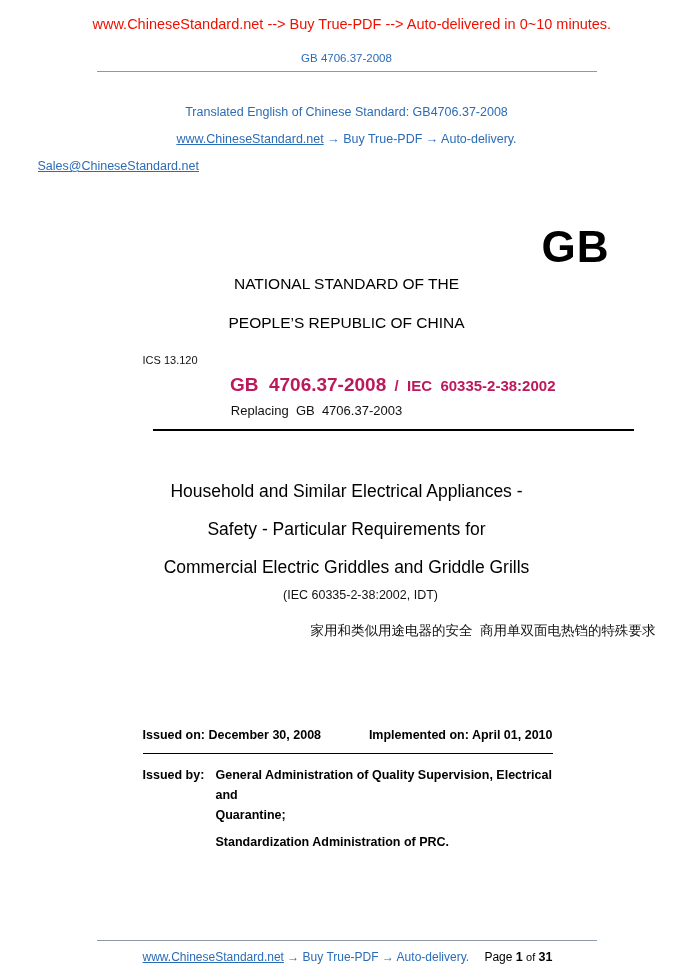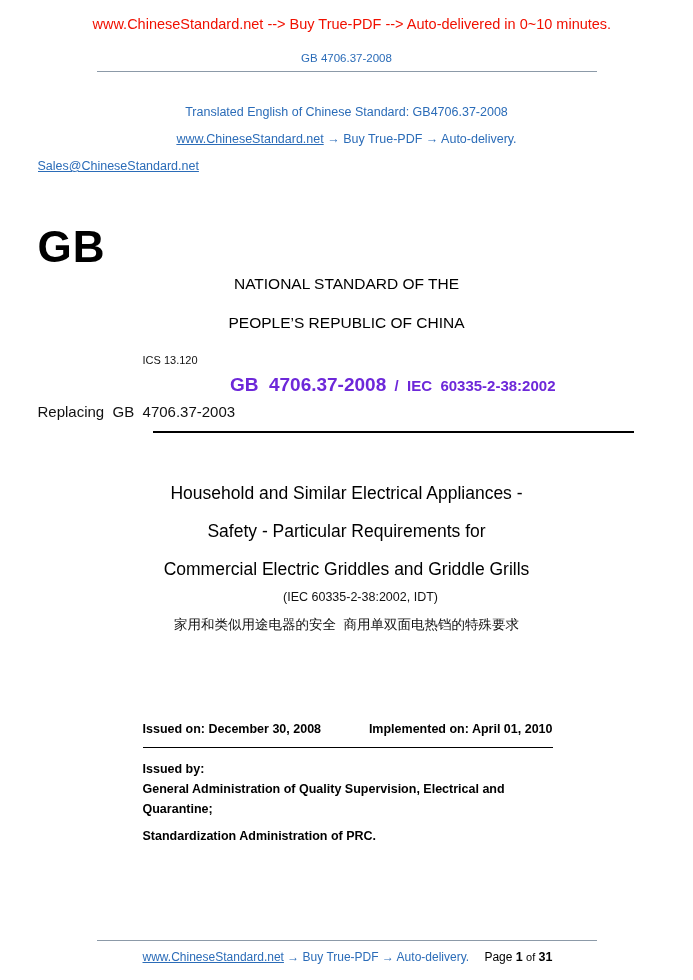--- a/index.html
+++ b/index.html
@@ -11,46 +11,46 @@
   }
   .promo { margin:16px 0 0 55px; color:var(--red,#f01000); font-size:14.5px; }
   .doc-code { text-align:center; color:var(--blue,#2b6cb8); font-size:11.5px; margin-top:20px; }
   .rule { border-top:1px solid #8c9aa8; width:500px; margin:7px auto 0 auto; height:0; }
 
   .translated { text-align:center; color:var(--blue,#2b6cb8); font-size:12.5px; margin-top:33px; }
   .linkline { text-align:center; color:var(--blue,#2b6cb8); font-size:12.5px; margin-top:13px; }
   .email { text-align:left; color:var(--blue,#2b6cb8); font-size:12.5px; margin-top:13px; }
   .site-link { color:var(--blue,#2b6cb8); text-decoration:underline; cursor:pointer; }
 
-  .gb-logo { text-align:left; padding-right:46px; font-size:44px; font-weight:bold; color:#000;
+  .gb-logo { text-align:right; padding-right:46px; font-size:44px; font-weight:bold; color:#000;
              margin-top:52px; letter-spacing:1px; line-height:1.0; }
   .national { text-align:center; font-size:15.5px; color:#000; }
   .nat1 { margin-top:6px; }
   .nat2 { margin-top:21px; }
 
   .ics   { margin:22px 0 0 105px; font-size:11px; }
   .ycode { margin:10px 0 0 105px; font-size:11px; }
 
-  .code-line { text-align:right; padding-right:100px; margin-top:8px; font-weight:bold; color:#6d28d9; white-space:pre; }
+  .code-line { text-align:right; padding-right:100px; margin-top:8px; font-weight:bold; color:#be185d; white-space:pre; }
   .code-line .gb-part  { font-size:19px; }
   .code-line .iec-part { font-size:15px; }
-  .replacing { text-align:left; padding-right:60px; font-size:15px; margin-top:7px; white-space:pre; }
+  .replacing { text-align:center; padding-right:60px; font-size:13px; margin-top:7px; white-space:pre; }
   .thick-rule { border-top:2px solid #000; height:0; width:481px; margin-left:115px; margin-top:11px; }
 
   .title-line { text-align:center; font-weight:normal; font-size:17.5px; color:#000; margin-top:17px; }
   .title-line.first { margin-top:50px; }
   .idt { text-align:center; font-size:12.5px; margin-top:10px;margin-left:28px; }
-  .cn-title { text-align:center; font-size:13.5px; margin-top:12px; white-space:pre; }
+  .cn-title { text-align:right; font-size:13.5px; margin-top:20px; white-space:pre; }
 
   .dates { display:flex; justify-content:space-between; margin:88px 103px 0 105px;
            font-weight:bold; font-size:12.5px; color:#000; }
   .date-rule { border-top:1.5px solid #000; height:0; margin:11px 103px 0 105px; }
 
   .issuer { display:flex; margin:11px 103px 0 105px; font-weight:bold; font-size:12.5px;
-            line-height:1.6; color:#000;flex-direction:column; }
+            line-height:1.6; color:#000; }
   .issuer-label { width:73px; flex:none; }
   .issuer-line3 { margin-top:7px; }
 
   .footer { position:absolute; left:0; right:0; bottom:16px; }
   .footer-rule { border-top:1px solid #8c9aa8; width:500px; margin:0 auto; height:0; }
   .footer-row { display:flex; justify-content:space-between; align-items:baseline;
                 margin:9px 103px 0 105px; font-size:12px; }
   .footer-left { color:var(--blue,#2b6cb8); }
   .page-ind { color:#000; }
   .page-ind .num { font-weight:bold; font-size:12.5px; }

